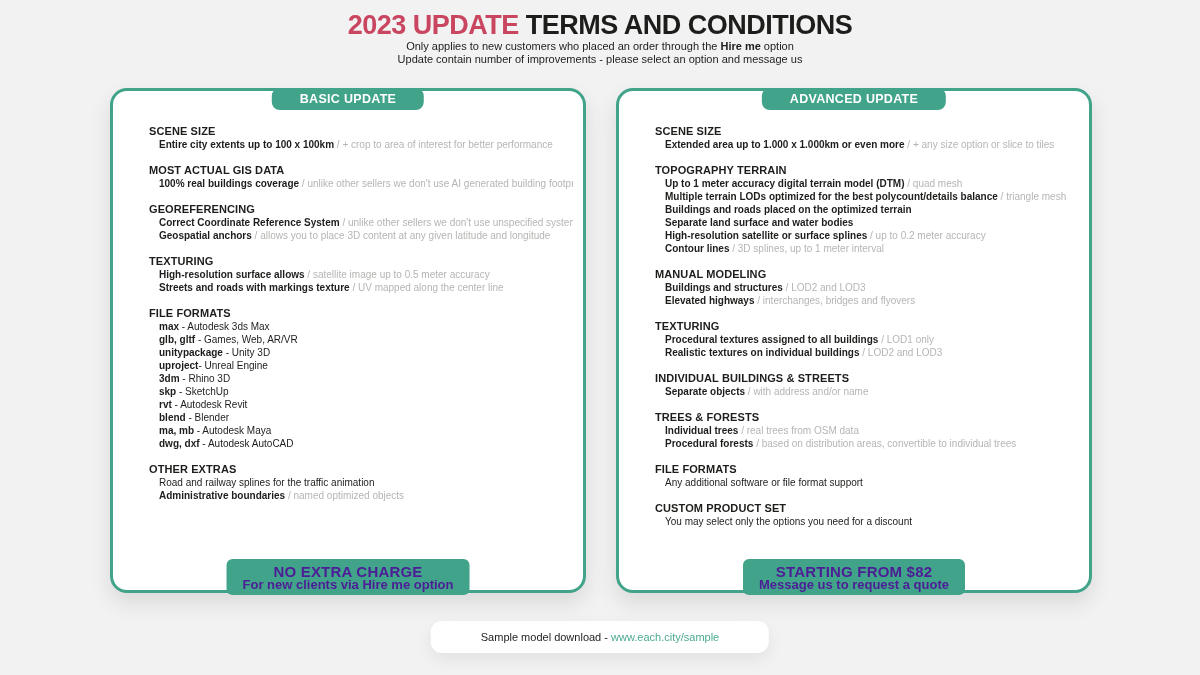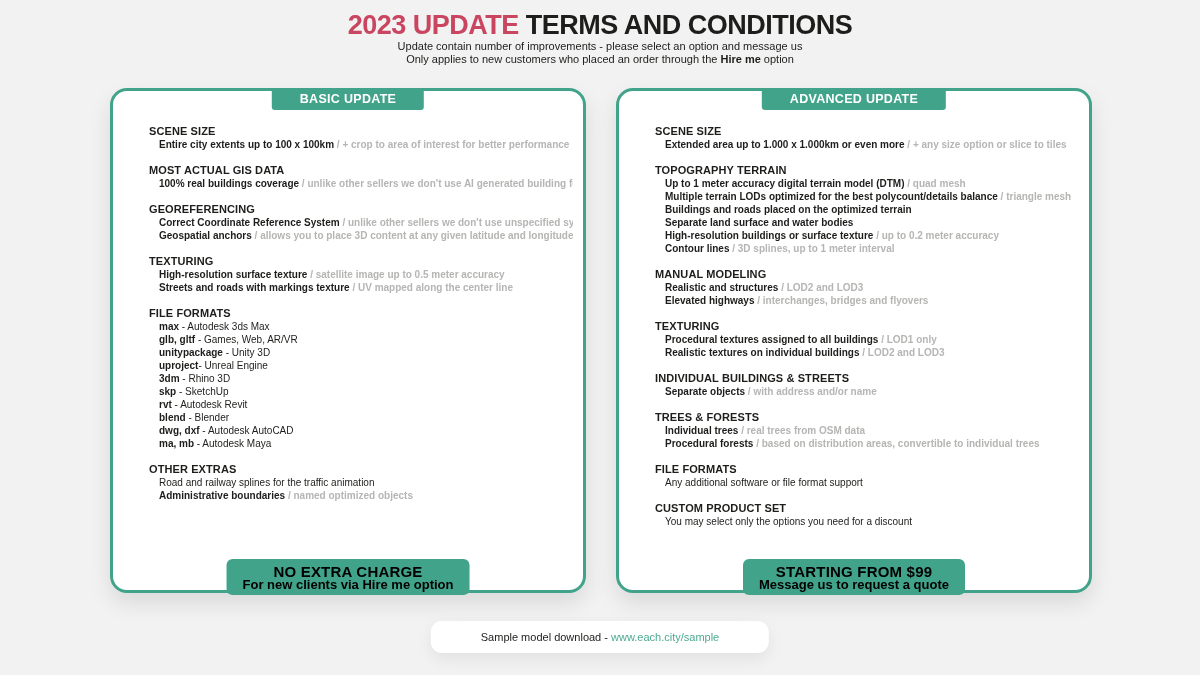--- a/index.html
+++ b/index.html
@@ -32,97 +32,97 @@
     border-radius: 17px;
     box-shadow: 0 10px 22px rgba(0,0,0,0.10);
   }
   .panel.basic { left: 110px; }
   .panel.advanced { left: 616px; }
   .panel-badge {
     position: absolute; top: -3px; left: 50%; transform: translateX(-50%);
     background: #42a38b; color: #ffffff;
     font-size: 12.5px; font-weight: 700; letter-spacing: 0.3px;
     padding: 4px 28px 4px;
-    border-radius: 3px;
+    border-radius: 8px;
     white-space: nowrap;
   }
   .sections { padding: 34px 10px 0 36px; }
   .section { margin-bottom: 13px; }
   .section-title {
     font-size: 11px; font-weight: 700; color: #1d1d1b;
     line-height: 13px; letter-spacing: 0.1px; white-space: nowrap;
   }
   .feature-line {
     padding-left: 10px; font-size: 10px; line-height: 13px;
     color: #1d1d1b; white-space: nowrap; overflow: hidden;
   }
   .feature-lead.bold { font-weight: 700; }
-  .feature-tail.muted { color: #b5b5b3; font-weight: bold; }
+  .feature-tail.muted { color: #b5b5b3; }
   .feature-tail.dark { color: #1d1d1b; }
   
   .price-badge {
     position: absolute; bottom: -5px; left: 50%; transform: translateX(-50%);
-    background: #42a38b; color: #000000; text-align: center;
+    background: #42a38b; color: #4c1d95; text-align: center;
     padding: 4px 16px 5px; border-radius: 6px;
     white-space: nowrap;
   }
   .price-badge-title { font-size: 15px; font-weight: 700; letter-spacing: 0.2px; line-height: 17px; }
   .price-badge-subtitle { font-size: 13px; font-weight: 700; line-height: 10px; }
   
   .footer-pill {
     position: absolute; top: 621px; left: 50%; transform: translateX(-50%);
     background: #ffffff; border-radius: 11px;
     padding: 10px 50px;
     box-shadow: 0 6px 16px rgba(0,0,0,0.07);
     font-size: 11px; color: #1d1d1b; white-space: nowrap;
   }
   .footer-link { color: #4caa92; text-decoration: none; cursor: pointer; }
 </style>
 </head>
 <body>
 
 <div class="header">
   <div class="main-title"><span class="hl">2023 UPDATE</span><span> TERMS AND CONDITIONS</span></div>
+  <div class="subtitle"><span>Only applies to new customers who placed an order through the </span><b>Hire me</b><span> option</span></div>
   <div class="subtitle">Update contain number of improvements - please select an option and message us</div>
-  <div class="subtitle"><span>Only applies to new customers who placed an order through the </span><b>Hire me</b><span> option</span></div>
 </div>
 
 <div class="panel basic">
   <div class="panel-badge">BASIC UPDATE</div>
   <div class="sections">
       <div class="section">
         <div class="section-title">SCENE SIZE</div>
         <div class="feature-line"><span class="feature-lead bold">Entire city extents up to 100 x 100km</span><span class="feature-tail muted"> / + crop to area of interest for better performance</span></div>
       </div>
       <div class="section">
         <div class="section-title">MOST ACTUAL GIS DATA</div>
         <div class="feature-line"><span class="feature-lead bold">100% real buildings coverage</span><span class="feature-tail muted"> / unlike other sellers we don't use AI generated building footprints</span></div>
       </div>
       <div class="section">
         <div class="section-title">GEOREFERENCING</div>
         <div class="feature-line"><span class="feature-lead bold">Correct Coordinate Reference System</span><span class="feature-tail muted"> / unlike other sellers we don't use unspecified systems</span></div>
         <div class="feature-line"><span class="feature-lead bold">Geospatial anchors</span><span class="feature-tail muted"> / allows you to place 3D content at any given latitude and longitude</span></div>
       </div>
       <div class="section">
         <div class="section-title">TEXTURING</div>
-        <div class="feature-line"><span class="feature-lead bold">High-resolution surface texture</span><span class="feature-tail muted"> / satellite image up to 0.5 meter accuracy</span></div>
+        <div class="feature-line"><span class="feature-lead bold">High-resolution surface allows</span><span class="feature-tail muted"> / satellite image up to 0.5 meter accuracy</span></div>
         <div class="feature-line"><span class="feature-lead bold">Streets and roads with markings texture</span><span class="feature-tail muted"> / UV mapped along the center line</span></div>
       </div>
       <div class="section">
         <div class="section-title">FILE FORMATS</div>
         <div class="feature-line"><span class="feature-lead bold">max</span><span class="feature-tail dark"> - Autodesk 3ds Max</span></div>
         <div class="feature-line"><span class="feature-lead bold">glb, gltf</span><span class="feature-tail dark"> - Games, Web, AR/VR</span></div>
         <div class="feature-line"><span class="feature-lead bold">unitypackage</span><span class="feature-tail dark"> - Unity 3D</span></div>
         <div class="feature-line"><span class="feature-lead bold">uproject</span><span class="feature-tail dark">- Unreal Engine</span></div>
         <div class="feature-line"><span class="feature-lead bold">3dm</span><span class="feature-tail dark"> - Rhino 3D</span></div>
         <div class="feature-line"><span class="feature-lead bold">skp</span><span class="feature-tail dark"> - SketchUp</span></div>
         <div class="feature-line"><span class="feature-lead bold">rvt</span><span class="feature-tail dark"> - Autodesk Revit</span></div>
         <div class="feature-line"><span class="feature-lead bold">blend</span><span class="feature-tail dark"> - Blender</span></div>
+        <div class="feature-line"><span class="feature-lead bold">ma, mb</span><span class="feature-tail dark"> - Autodesk Maya</span></div>
         <div class="feature-line"><span class="feature-lead bold">dwg, dxf</span><span class="feature-tail dark"> - Autodesk AutoCAD</span></div>
-        <div class="feature-line"><span class="feature-lead bold">ma, mb</span><span class="feature-tail dark"> - Autodesk Maya</span></div>
       </div>
       <div class="section">
         <div class="section-title">OTHER EXTRAS</div>
         <div class="feature-line"><span class="feature-lead">Road and railway splines for the traffic animation</span></div>
         <div class="feature-line"><span class="feature-lead bold">Administrative boundaries</span><span class="feature-tail muted"> / named optimized objects</span></div>
       </div>
     </div>
   <div class="price-badge">
     <div class="price-badge-title">NO EXTRA CHARGE</div>
     <div class="price-badge-subtitle">For new clients via Hire me option</div>
@@ -135,26 +135,26 @@
       <div class="section">
         <div class="section-title">SCENE SIZE</div>
         <div class="feature-line"><span class="feature-lead bold">Extended area up to 1.000 x 1.000km or even more</span><span class="feature-tail muted"> / + any size option or slice to tiles</span></div>
       </div>
       <div class="section">
         <div class="section-title">TOPOGRAPHY TERRAIN</div>
         <div class="feature-line"><span class="feature-lead bold">Up to 1 meter accuracy digital terrain model (DTM)</span><span class="feature-tail muted"> / quad mesh</span></div>
         <div class="feature-line"><span class="feature-lead bold">Multiple terrain LODs optimized for the best polycount/details balance</span><span class="feature-tail muted"> / triangle mesh</span></div>
         <div class="feature-line"><span class="feature-lead bold">Buildings and roads placed on the optimized terrain</span></div>
         <div class="feature-line"><span class="feature-lead bold">Separate land surface and water bodies</span></div>
-        <div class="feature-line"><span class="feature-lead bold">High-resolution buildings or surface texture</span><span class="feature-tail muted"> / up to 0.2 meter accuracy</span></div>
+        <div class="feature-line"><span class="feature-lead bold">High-resolution satellite or surface splines</span><span class="feature-tail muted"> / up to 0.2 meter accuracy</span></div>
         <div class="feature-line"><span class="feature-lead bold">Contour lines</span><span class="feature-tail muted"> / 3D splines, up to 1 meter interval</span></div>
       </div>
       <div class="section">
         <div class="section-title">MANUAL MODELING</div>
-        <div class="feature-line"><span class="feature-lead bold">Realistic and structures</span><span class="feature-tail muted"> / LOD2 and LOD3</span></div>
+        <div class="feature-line"><span class="feature-lead bold">Buildings and structures</span><span class="feature-tail muted"> / LOD2 and LOD3</span></div>
         <div class="feature-line"><span class="feature-lead bold">Elevated highways</span><span class="feature-tail muted"> / interchanges, bridges and flyovers</span></div>
       </div>
       <div class="section">
         <div class="section-title">TEXTURING</div>
         <div class="feature-line"><span class="feature-lead bold">Procedural textures assigned to all buildings</span><span class="feature-tail muted"> / LOD1 only</span></div>
         <div class="feature-line"><span class="feature-lead bold">Realistic textures on individual buildings</span><span class="feature-tail muted"> / LOD2 and LOD3</span></div>
       </div>
       <div class="section">
         <div class="section-title">INDIVIDUAL BUILDINGS &amp; STREETS</div>
         <div class="feature-line"><span class="feature-lead bold">Separate objects</span><span class="feature-tail muted"> / with address and/or name</span></div>
@@ -167,18 +167,18 @@
       <div class="section">
         <div class="section-title">FILE FORMATS</div>
         <div class="feature-line"><span class="feature-lead">Any additional software or file format support</span></div>
       </div>
       <div class="section">
         <div class="section-title">CUSTOM PRODUCT SET</div>
         <div class="feature-line"><span class="feature-lead">You may select only the options you need for a discount</span></div>
       </div>
     </div>
   <div class="price-badge">
-    <div class="price-badge-title">STARTING FROM $99</div>
+    <div class="price-badge-title">STARTING FROM $82</div>
     <div class="price-badge-subtitle">Message us to request a quote</div>
   </div>
 </div>
 
 <div class="footer-pill"><span>Sample model download - </span><a class="footer-link">www.each.city/sample</a></div>
 
 </body></html>

